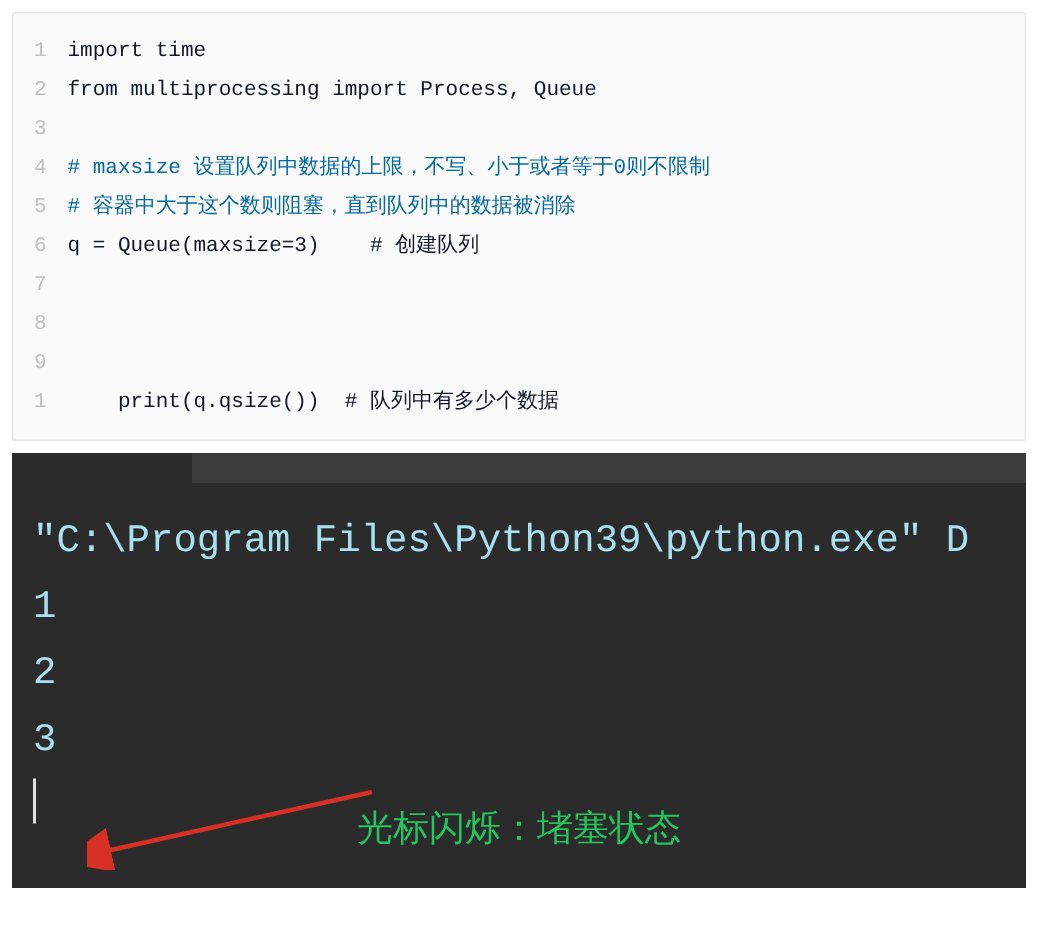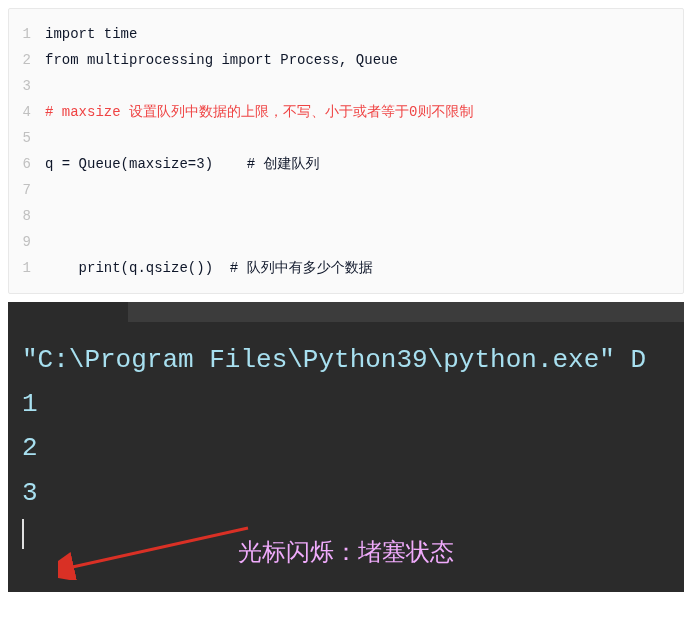--- a/index.html
+++ b/index.html
@@ -31,21 +31,21 @@
       color: #c0c0c0;
       padding-right: 14px;
       user-select: none;
       flex-shrink: 0;
     }
     .code-text {
       white-space: pre;
       color: #0f172a;
     }
     .comment {
-      color: #ef4444;
+      color: #0369a1;
     }
     .terminal {
       margin: 8px;
       background: #2b2b2b;
       position: relative;
       overflow: hidden;
       height: 290px;
     }
     .term-tab-bar {
       height: 20px;
@@ -77,21 +77,21 @@
     .cursor {
       display: inline-block;
       width: 2px;
       height: 30px;
       background: #e0e0e0;
     }
     .annotation {
       position: absolute;
       left: 230px;
       bottom: 24px;
-      color: #f0abfc;
+      color: #22c55e;
       font-size: 24px;
       font-family: "Microsoft YaHei", sans-serif;
       font-weight: 500;
     }
     .arrow {
       position: absolute;
       left: 50px;
       bottom: 12px;
       width: 200px;
       height: 60px;
@@ -113,20 +113,21 @@
   <div class="code-line">
     <span class="line-number">3</span>
     <span class="code-text"></span>
   </div>
   <div class="code-line">
     <span class="line-number">4</span>
     <span class="code-text comment"># maxsize 设置队列中数据的上限，不写、小于或者等于0则不限制</span>
   </div>
   <div class="code-line">
     <span class="line-number">5</span>
+    <span class="code-text comment"># 容器中大于这个数则阻塞，直到队列中的数据被消除</span>
   </div>
   <div class="code-line">
     <span class="line-number">6</span>
     <span class="code-text">q = Queue(maxsize=3)    # 创建队列</span>
   </div>
   <div class="code-line">
     <span class="line-number">7</span>
     <span class="code-text"></span>
   </div>
   <div class="code-line">

